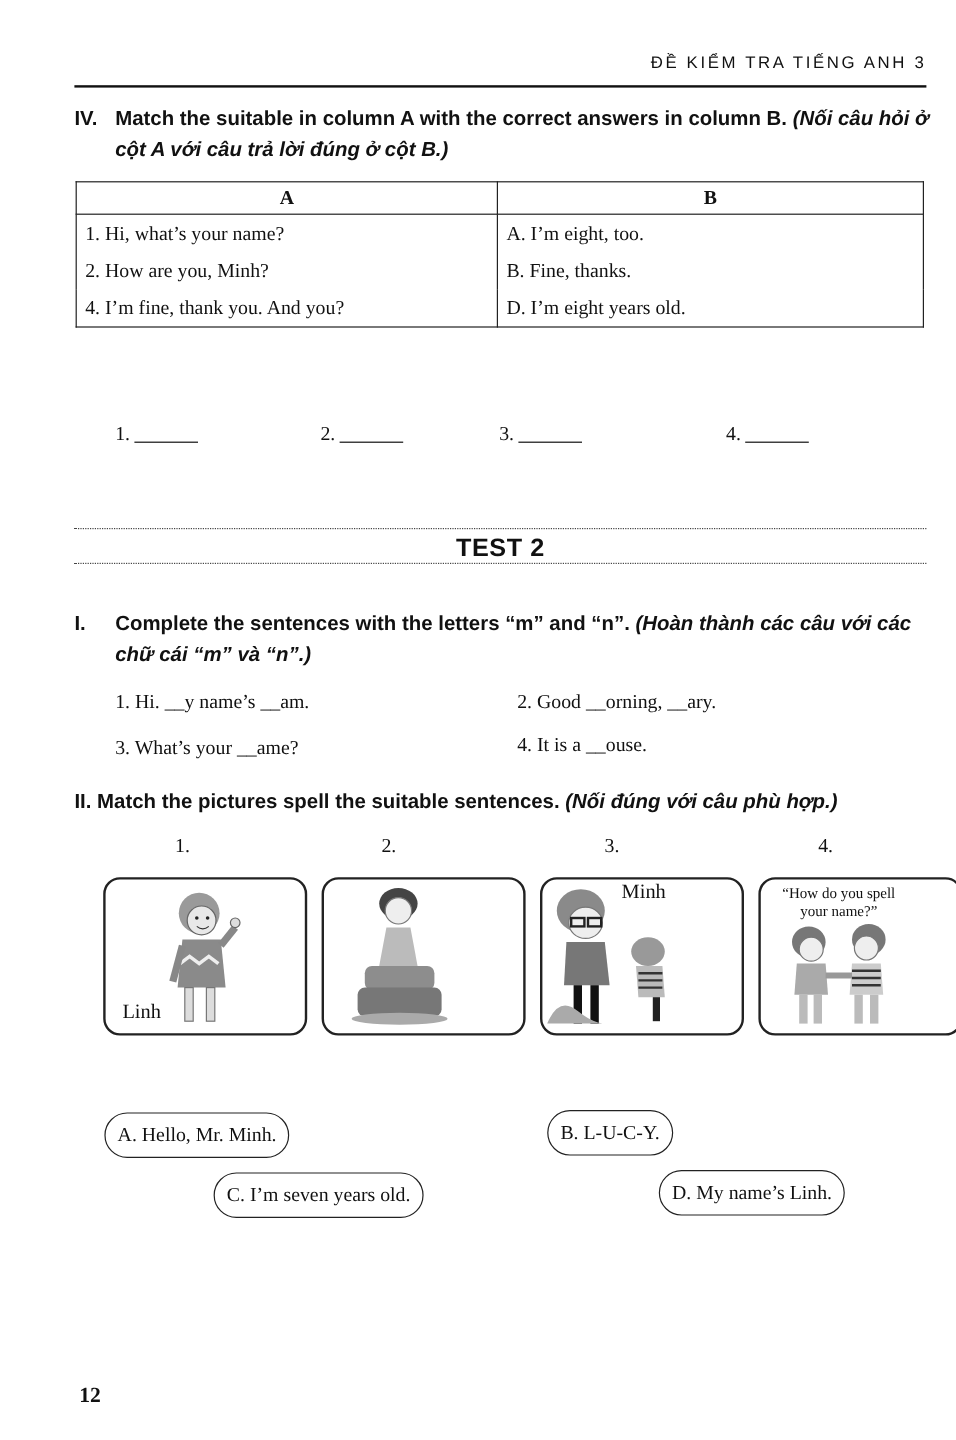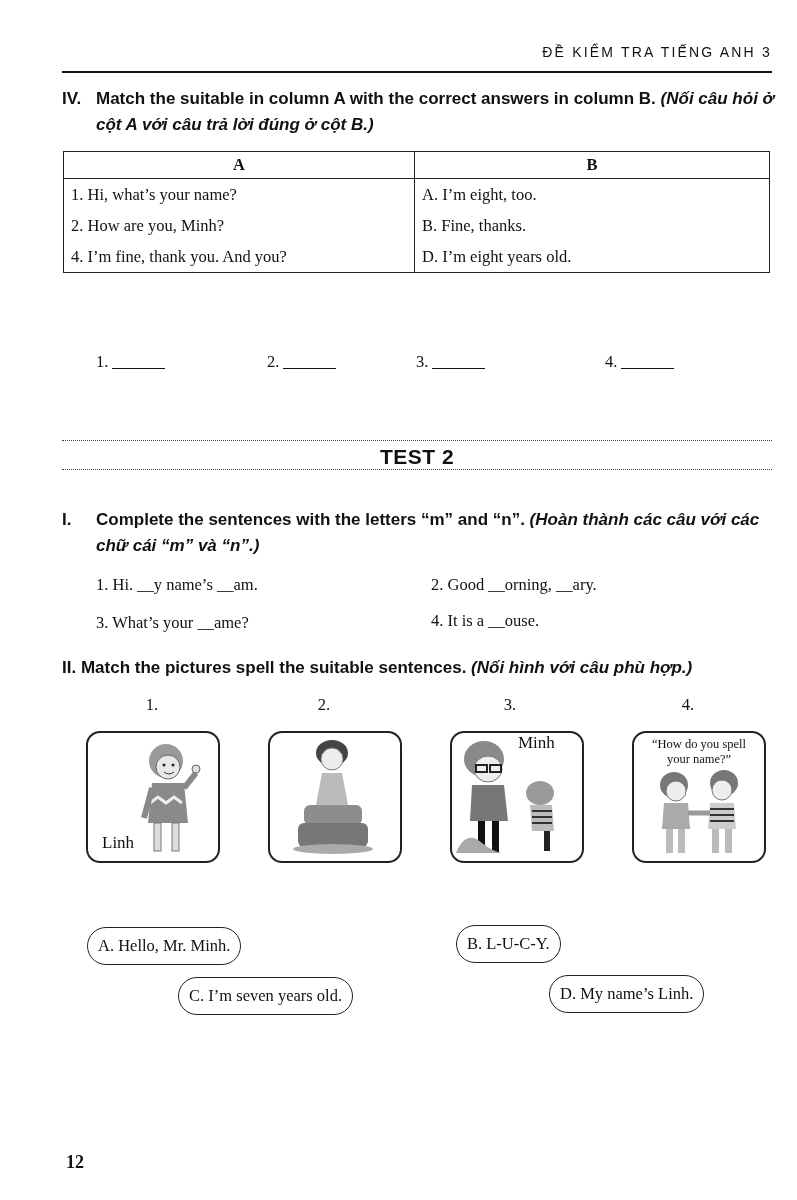--- a/index.html
+++ b/index.html
@@ -25,21 +25,21 @@
 
   .blank-answer { font-size: 16.5px; }
   .blank-answer .line { display: inline-block; width: 53px; border-bottom: 1.5px solid #111; margin-left: 4px; vertical-align: -2px; }
 
   .dotted { left: 62px; width: 710px; height: 0; border-top: 1.5px dotted #444; }
   .test-title { left: 62px; width: 710px; top: 445px; text-align: center; font-size: 21px; font-weight: bold; letter-spacing: 0.5px; }
 
   .sentence { font-size: 16.5px; }
 
   .pic-num { font-size: 16.5px; width: 40px; text-align: center; }
-  .pic-frame { border: 2px solid #222; border-radius: 14px; width: 130px; height: 128px; top: 731px; overflow: hidden; background: #fff; }
+  .pic-frame { border: 2px solid #222; border-radius: 14px; width: 130px; height: 128px; top: 731px; overflow: hidden; background: #fff; padding-left: 36px; }
   .pic-frame svg { position: absolute; left: 0; top: 0; }
   .pic-caption { font-size: 17px; }
 
   .option-pill { border: 1.5px solid #222; border-radius: 20px; height: 36px; line-height: 36px; padding: 0 10px; font-size: 16.5px; white-space: nowrap; }
 
   .page-num { left: 66px; top: 1152px; font-size: 18px; font-weight: bold; }
 </style>
 </head>
 <body>
 
@@ -103,21 +103,21 @@
 </div>
 
 <div class="abs sentence serif" style="left:96px; top:575px;">1. Hi. __y name’s __am.</div>
 <div class="abs sentence serif" style="left:431px; top:575px;">2. Good __orning, __ary.</div>
 <div class="abs sentence serif" style="left:96px; top:613px;">3. What’s your __ame?</div>
 <div class="abs sentence serif" style="left:431px; top:611px;">4. It is a __ouse.</div>
 
 <div class="abs instr sans" style="left:62px; top:655px; width:730px; height:28px;">
   <span>II.</span>
   <span>Match the pictures spell the suitable sentences.</span>
-  <span class="vi">(Nối hình với câu phù hợp.)</span>
+  <span class="vi">(Nối đúng với câu phù hợp.)</span>
 </div>
 
 <div class="abs pic-num serif" style="left:132px; top:695px;">1.</div>
 <div class="abs pic-num serif" style="left:304px; top:695px;">2.</div>
 <div class="abs pic-num serif" style="left:490px; top:695px;">3.</div>
 <div class="abs pic-num serif" style="left:668px; top:695px;">4.</div>
 
 <div class="abs pic-frame" style="left:86px;">
   <svg width="130" height="128" viewBox="0 0 130 128">
     <ellipse cx="78" cy="28" rx="17" ry="17" fill="#9a9a9a"></ellipse>

